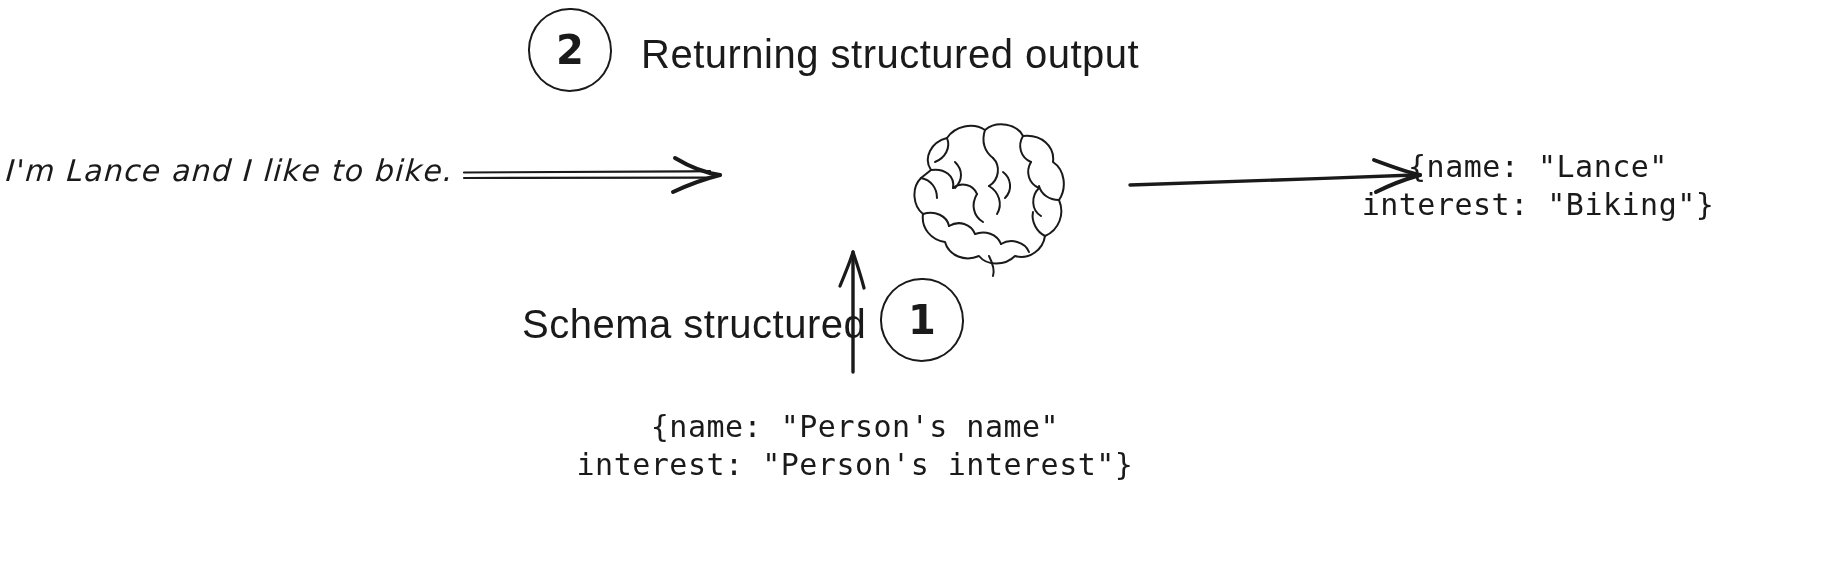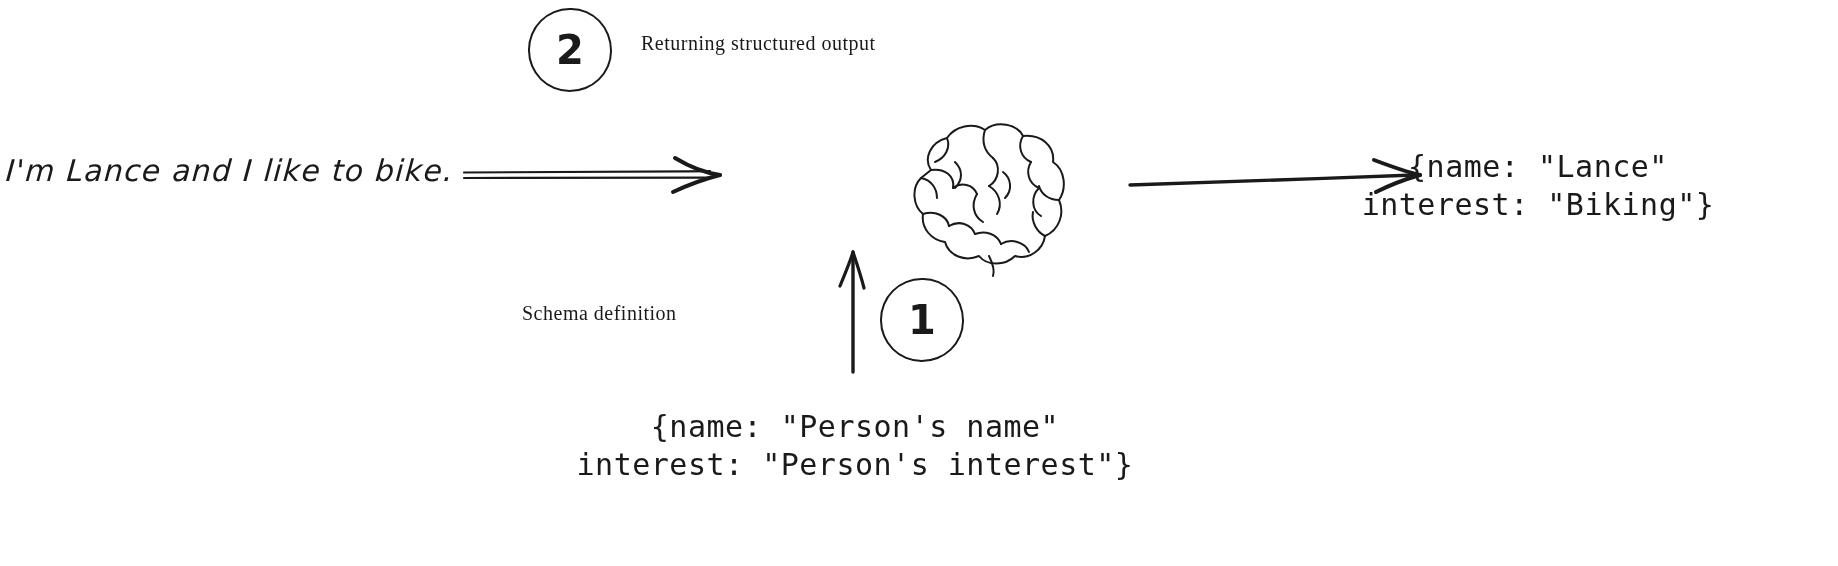--- a/index.html
+++ b/index.html
@@ -24,22 +24,22 @@
     font-style: italic;
     font-size: 30px;
     letter-spacing: 1.2px;
     color: #1a1a1a;
     white-space: nowrap;
     transform: skewX(-4deg);
   }
 
   
   .mono-label {
-    font-family: Liberation Serif, serif;
-    font-size: 20px;
+    font-family: Liberation Sans, sans-serif;
+    font-size: 40px;
     letter-spacing: 0.5px;
     color: #1a1a1a;
     white-space: nowrap;
   }
   .mono-block {
     font-family: "DejaVu Sans Mono", monospace;
     font-size: 30px;
     line-height: 38px;
     letter-spacing: 0.5px;
     color: #1a1a1a;
@@ -136,21 +136,21 @@
       <g fill="none" stroke="#1a1a1a" stroke-width="4" stroke-linecap="round" stroke-linejoin="round">
         <path d="M246,8 C262,14 278,20 292,23"></path>
         <path d="M292,23 C278,27 262,33 248,40"></path>
       </g>
     </svg>
   </div>
 
   <div class="abs mono-block" style="left:1238px; top:148px; width:600px;"><span>{name: "Lance"</span>
 <span>interest: "Biking"}</span></div>
 
-  <div class="abs mono-label" style="left:522px; top:302px;">Schema definition</div>
+  <div class="abs mono-label" style="left:522px; top:302px;">Schema structured</div>
 
   <div class="abs" style="left:828px; top:248px;">
     <svg width="56" height="126" viewBox="0 0 56 126">
       <g fill="none" stroke="#1a1a1a" stroke-width="3.4" stroke-linecap="round">
         <path d="M25,124 C25,80 25,42 25,6"></path>
       </g>
       <g fill="none" stroke="#1a1a1a" stroke-width="3.2" stroke-linecap="round" stroke-linejoin="round">
         <path d="M12,38 C17,26 22,14 25,4"></path>
         <path d="M25,4 C29,16 33,28 36,40"></path>
       </g>

